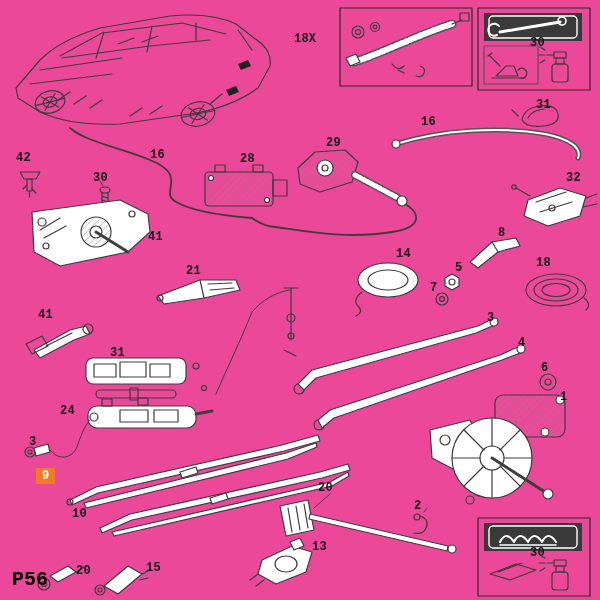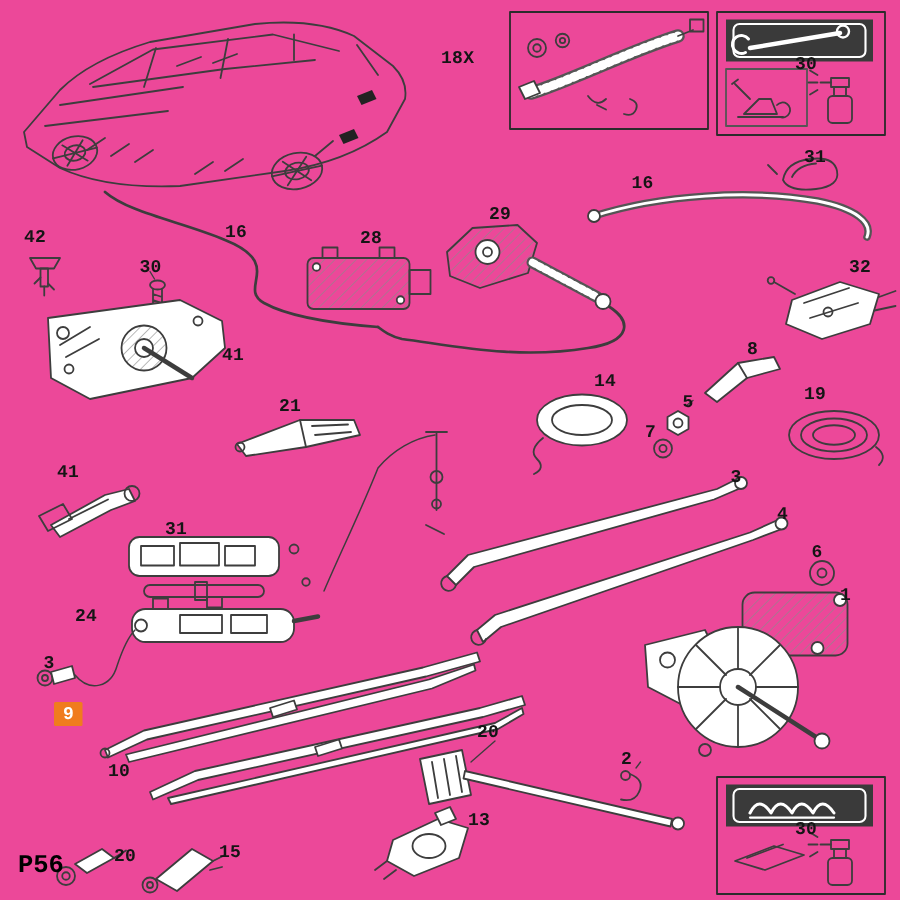--- a/index.html
+++ b/index.html
@@ -2,21 +2,21 @@
 <html><head>
 <meta charset="utf-8">
 <style>
   html,body{margin:0;padding:0;background:#fff;}
   .stage{position:relative;width:600px;height:600px;background:#ec4899;overflow:hidden;
          font-family:Liberation Mono, monospace;}
   .stage svg{position:absolute;left:0;top:0;}
   .callout{position:absolute;font-size:12px;font-weight:bold;color:#151515;line-height:14px;
            letter-spacing:0.2px;user-select:none;}
   .callout.hl{padding:1px 6px;border-radius:1px;}
-  .page-code{position:absolute;left:12px;top:568px;font-size:17px;font-weight:bold;color:#000;}
+  .page-code{position:absolute;left:12px;top:568px;font-size:20px;font-weight:bold;color:#000;}
 </style>
 </head>
 <body>
 
 <div class="stage">
 
 <svg width="600" height="600" viewBox="0 0 600 600">
   <defs>
     <pattern id="hatch" width="5" height="5" patternUnits="userSpaceOnUse" patternTransform="rotate(45)">
       <line x1="0" y1="0" x2="0" y2="5" stroke="#8a8a8a" stroke-width="0.8"></line>
@@ -336,29 +336,29 @@
 <div class="callout" style="left:16px;top:151px">42</div>
 <div class="callout" style="left:93px;top:171px">30</div>
 <div class="callout" style="left:240px;top:152px">28</div>
 <div class="callout" style="left:326px;top:136px">29</div>
 <div class="callout" style="left:566px;top:171px">32</div>
 <div class="callout" style="left:148px;top:230px">41</div>
 <div class="callout" style="left:186px;top:264px">21</div>
 <div class="callout" style="left:396px;top:247px">14</div>
 <div class="callout" style="left:455px;top:261px">5</div>
 <div class="callout" style="left:498px;top:226px">8</div>
-<div class="callout" style="left:536px;top:256px">19</div>
+<div class="callout" style="left:536px;top:256px">18</div>
 <div class="callout" style="left:430px;top:281px">7</div>
 <div class="callout" style="left:38px;top:308px">41</div>
 <div class="callout" style="left:487px;top:311px">3</div>
 <div class="callout" style="left:518px;top:336px">4</div>
 <div class="callout" style="left:541px;top:361px">6</div>
 <div class="callout" style="left:110px;top:346px">31</div>
 <div class="callout" style="left:560px;top:390px">1</div>
-<div class="callout" style="left:50px;top:404px">24</div>
+<div class="callout" style="left:60px;top:404px">24</div>
 <div class="callout" style="left:29px;top:435px">3</div>
 <div class="callout hl" style="left: 36px; top: 468px; background: rgb(240, 124, 30); color: rgb(255, 255, 255);">9</div>
 <div class="callout" style="left:72px;top:507px">10</div>
 <div class="callout" style="left:318px;top:481px">20</div>
 <div class="callout" style="left:414px;top:499px">2</div>
 <div class="callout" style="left:312px;top:540px">13</div>
 <div class="callout" style="left:146px;top:561px">15</div>
 <div class="callout" style="left:76px;top:564px">20</div>
 <div class="callout" style="left:530px;top:546px">30</div>
 

